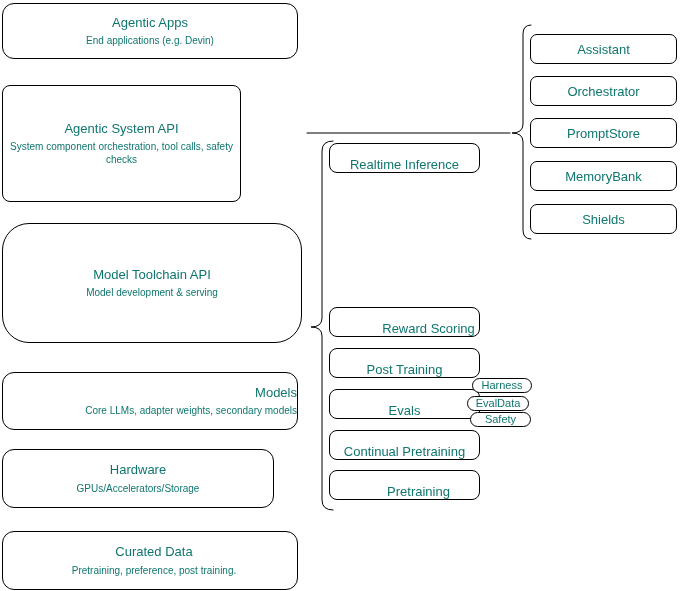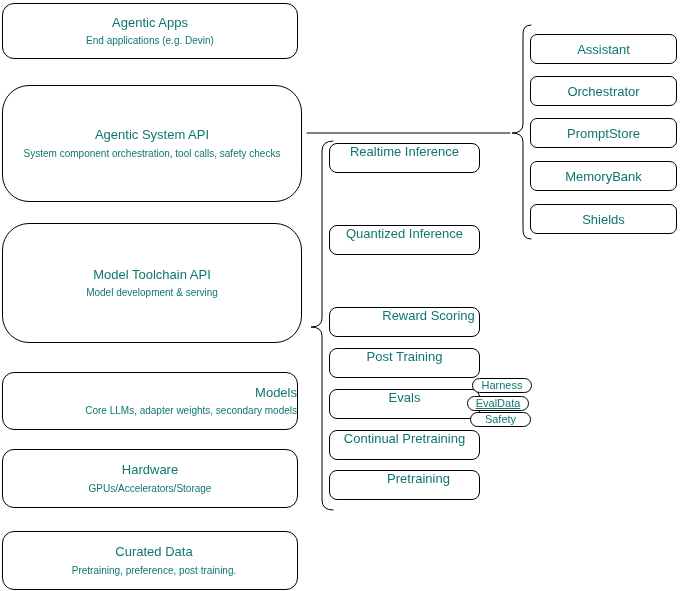--- a/index.html
+++ b/index.html
@@ -18,21 +18,21 @@
     display:flex;flex-direction:column;justify-content:center;align-items:center;
     text-align:center;
   }
   .lbox .t{font-size:13px;line-height:1.25;}
   .lbox .s{font-size:10px;line-height:1.3;margin-top:3px;}
 
   
   .mbox{
     position:absolute;left:329px;width:151px;height:30px;box-sizing:border-box;
     border:1px solid #000000;border-radius:8px;background:#ffffff;
-    display:flex;justify-content:center;align-items:flex-start;
+    display:flex;justify-content:center;align-items:flex-end;
     font-size:13px;white-space:nowrap;
   }
 
   
   .rbox{
     position:absolute;left:530px;width:147px;height:30px;box-sizing:border-box;
     border:1px solid #000000;border-radius:7px;background:#ffffff;
     display:flex;justify-content:center;align-items:center;
     font-size:13px;white-space:nowrap;
   }
@@ -54,71 +54,68 @@
     <path d="M 333 141 Q 322 141 322 151 L 322 318 Q 322 327 311 327 Q 322 327 322 336 L 322 500 Q 322 510 333 510"></path>
     <path d="M 531 25 Q 523 25 523 34 L 523 124 Q 523 133 512 133 Q 523 133 523 142 L 523 230 Q 523 239 531 239"></path>
     <path d="M 307 133 L 510 133"></path>
   </svg>
 
   <div class="lbox" style="top:3px;width:296px;height:56px;border-radius:12px;">
     <div class="t">Agentic Apps</div>
     <div class="s">End applications (e.g. Devin)</div>
   </div>
 
-  <div class="lbox" style="top:85px;width:300px;height:117px;border-radius:27px;">
+  <div class="lbox" style="top:85px;width:239px;height:117px;border-radius:8px;">
     <div class="t">Agentic System API</div>
     <div class="s">System component orchestration, tool calls, safety checks</div>
   </div>
 
   <div class="lbox" style="top:223px;width:300px;height:120px;border-radius:27px;">
     <div class="t">Model Toolchain API</div>
     <div class="s">Model development &amp; serving</div>
   </div>
 
   <div class="lbox" style="top:372px;width:296px;height:58px;border-radius:12px;align-items:flex-end;">
     <div class="t">Models</div>
     <div class="s">Core LLMs, adapter weights, secondary models</div>
   </div>
 
-  <div class="lbox" style="top:449px;width:296px;height:59px;border-radius:12px;text-align:right;">
+  <div class="lbox" style="top:449px;width:272px;height:59px;border-radius:12px;text-align:right;">
     <div class="t">Hardware</div>
     <div class="s">GPUs/Accelerators/Storage</div>
   </div>
 
   <div class="lbox" style="top:531px;width:296px;height:59px;border-radius:12px;padding-left:8px;">
     <div class="t">Curated Data</div>
     <div class="s">Pretraining, preference, post training.</div>
   </div>
 
   <div class="mbox" style="top:143px;">
     <span>Realtime Inference</span>
-  </div>
-  <div class="mbox" style="top:225px;">
-    <span>Quantized Inference</span>
   </div>
   <div class="mbox" style="top:307px;padding-left:48px;">
     <span>Reward Scoring</span>
   </div>
   <div class="mbox" style="top:348px;">
     <span>Post Training</span>
   </div>
   <div class="mbox" style="top:389px;">
     <span>Evals</span>
   </div>
   <div class="mbox" style="top:430px;">
     <span>Continual Pretraining</span>
   </div>
   <div class="mbox" style="top:470px;padding-left:28px;">
     <span>Pretraining</span>
   </div>
 
   <div class="oval" style="top:378px;left:472px;width:60px;">
     <span>Harness</span>
   </div>
-  <div class="oval" style="top:396px;left:467px;width:62px;text-decoration:underline;">
+  <div class="oval" style="top:396px;left:467px;width:62px;">
     <span>EvalData</span>
   </div>
   <div class="oval" style="top:412px;left:470px;width:61px;">
     <span>Safety</span>
   </div>
 
   <div class="rbox" style="top:34px;">
     <span>Assistant</span>
   </div>
   <div class="rbox" style="top:76px;">

